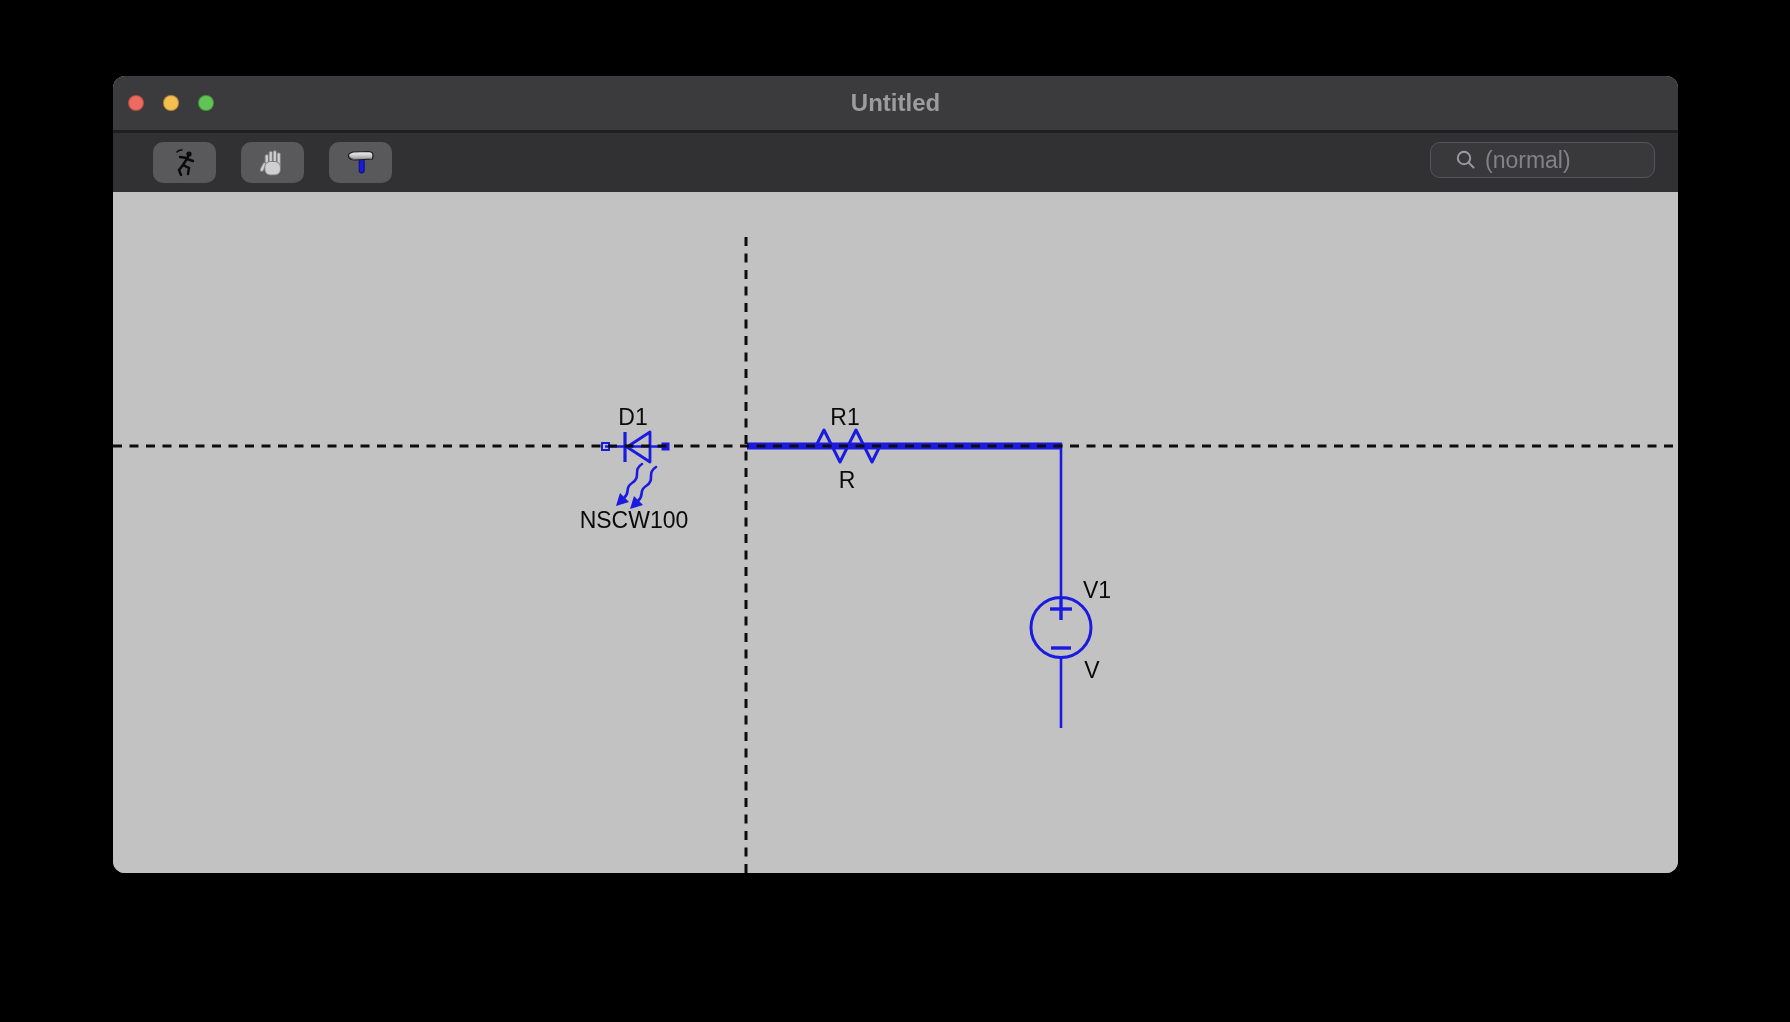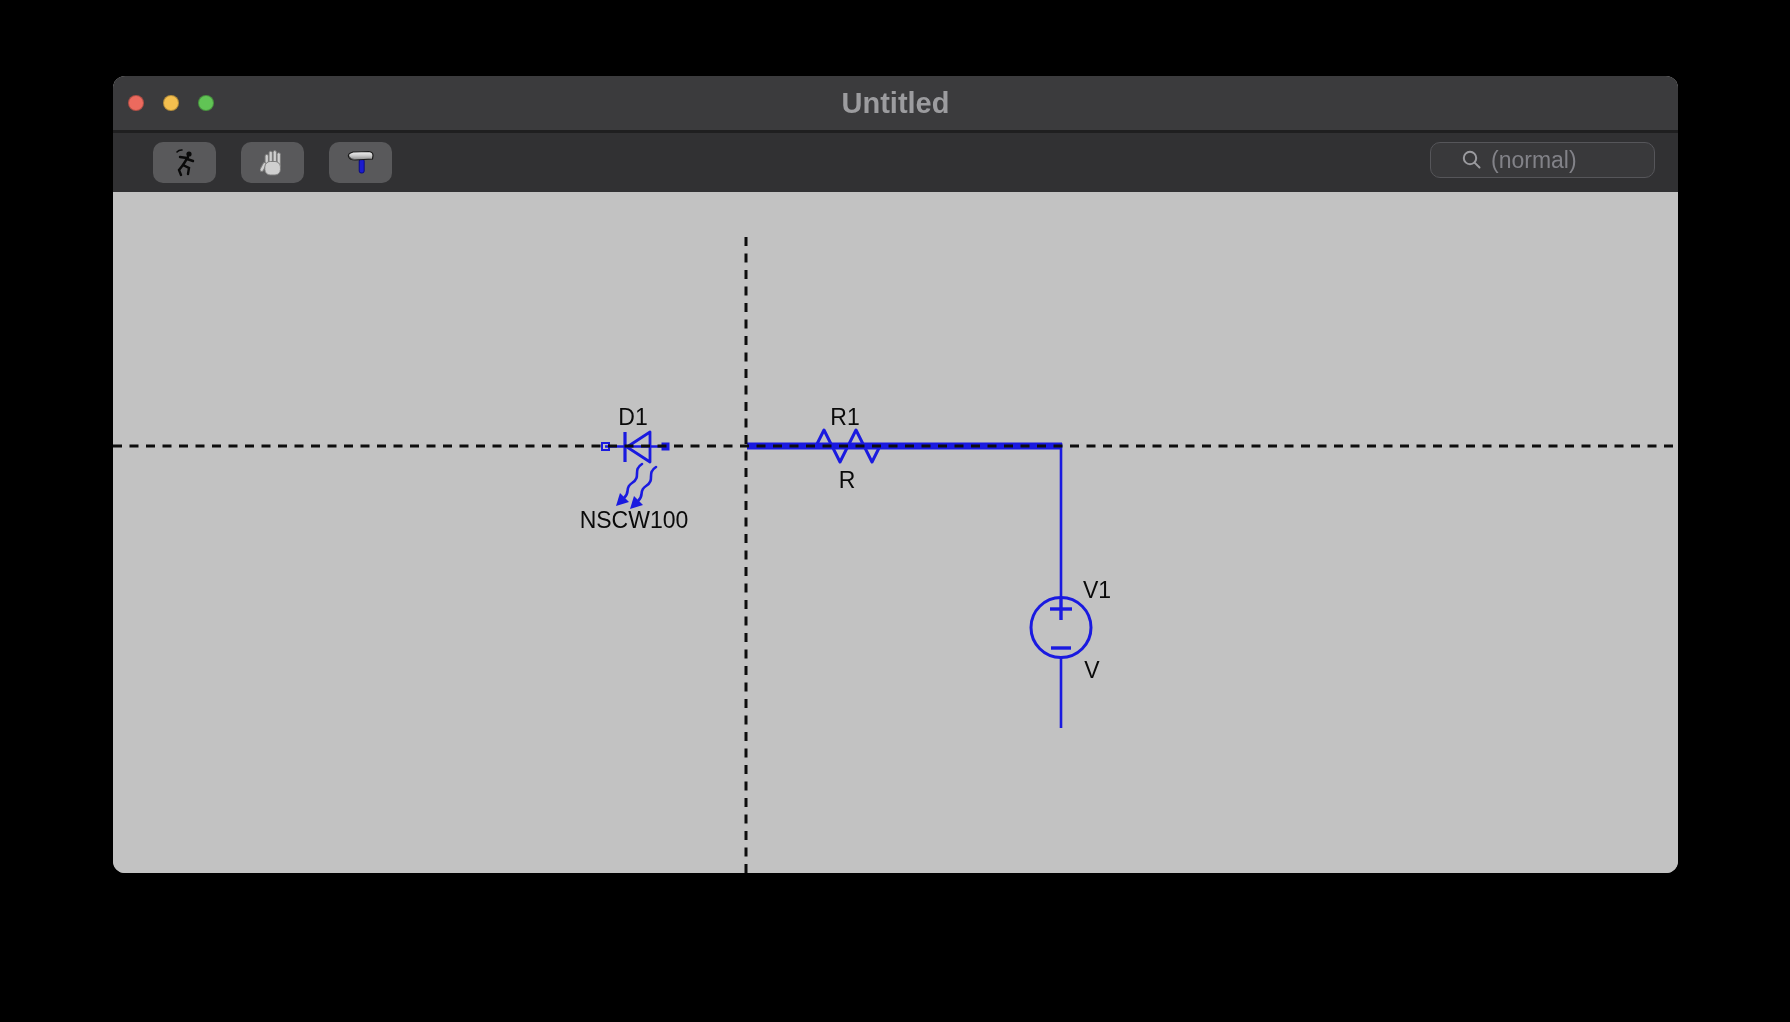--- a/index.html
+++ b/index.html
@@ -16,37 +16,37 @@
   .titlebar{
     height:54px;background:#3b3b3d;position:relative;flex:0 0 auto;
   }
   .traffic{position:absolute;left:15px;top:19px;display:flex;gap:19px;}
   .traffic .light{width:16px;height:16px;border-radius:50%;padding:0;border:1px solid rgba(0,0,0,.25);box-sizing:border-box;}
   .light.red{background:#ec6a5e;}
   .light.yellow{background:#f4bf4e;}
   .light.green{background:#61c455;}
   .title{
     position:absolute;left:0;right:0;top:0;height:54px;line-height:54px;
-    text-align:center;color:#9c9c9f;font-weight:bold;font-size:29px;
+    text-align:center;color:#9c9c9f;font-weight:bold;font-size:24px;
   }
   .toolbar{
     height:62px;background:#313133;border-top:3px solid #1f1f20;
     box-sizing:border-box;display:flex;align-items:center;position:relative;
     flex:0 0 auto;
   }
   .tool-btn{
     width:63px;height:41px;margin-right:25px;border:none;border-radius:10px;
     background:#59595b;display:flex;align-items:center;justify-content:center;
     padding:0;cursor:pointer;
   }
   .tool-btn:first-of-type{margin-left:40px;}
   .search{
     position:absolute;right:23px;top:9px;width:225px;height:36px;
     border:1.5px solid #56565a;border-radius:10px;background:#39393b;
-    box-sizing:border-box;display:flex;align-items:center;padding:0 24px;
+    box-sizing:border-box;display:flex;align-items:center;padding:0 18px;
   }
   .search svg{flex:0 0 auto;margin:0 6px 0 6px;}
   .search input{
     flex:1 1 auto;min-width:0;background:transparent;border:none;outline:none;
     color:#ddd;font-size:23px;font-family:"Liberation Sans",sans-serif;
   }
   .search input::placeholder{color:#828288;}
   .canvas{
     position:relative;flex:1 1 auto;background:#c2c2c2;margin-top:45px;
   }

